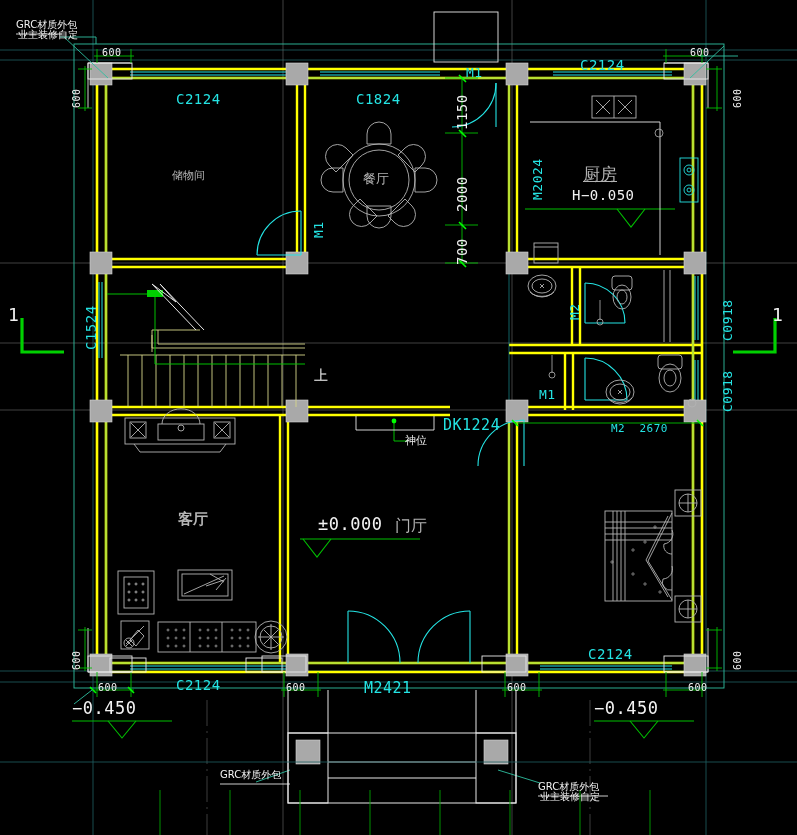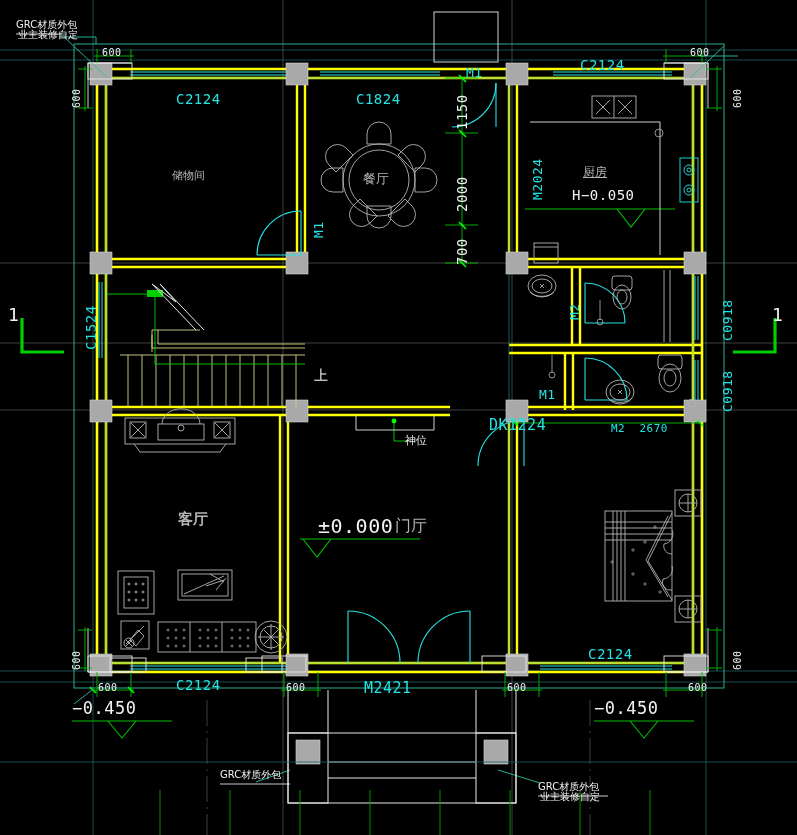--- a/index.html
+++ b/index.html
@@ -544,44 +544,44 @@
   <g stroke="#e8e8e8" stroke-width="0.9" fill="none">
     <rect x="434" y="12" width="64" height="50"></rect>
     <rect x="110" y="658" width="36" height="14"></rect>
     <rect x="246" y="658" width="36" height="14"></rect>
   </g>
 
 </svg>
 
 <div class="lbl grey cn" style="left:172px;top:170px;font-size:11px;">储物间</div>
 <div class="lbl grey cn" style="left:363px;top:172px;font-size:13px;">餐厅</div>
-<div class="lbl grey cn" style="left:583px;top:166px;font-size:12px;text-decoration:underline;">厨房</div>
+<div class="lbl grey cn" style="left:583px;top:166px;font-size:17px;text-decoration:underline;">厨房</div>
 <div class="lbl grey cn" style="left:178px;top:512px;font-size:15px;font-weight:bold;">客厅</div>
 <div class="lbl grey cn" style="left:395px;top:518px;font-size:16px;">门厅</div>
 
 <div class="lbl white mono" style="left:572px;top:188px;font-size:14px;">H−0.050</div>
-<div class="lbl white mono" style="left:318px;top:516px;font-size:20px;">±0.000</div>
+<div class="lbl white mono" style="left:318px;top:516px;font-size:17px;">±0.000</div>
 <div class="lbl white mono" style="left:72px;top:700px;font-size:17px;">−0.450</div>
 <div class="lbl white mono" style="left:594px;top:700px;font-size:17px;">−0.450</div>
 
 <div class="lbl cyan mono" style="left:176px;top:92px;font-size:14px;">C2124</div>
 <div class="lbl cyan mono" style="left:356px;top:92px;font-size:14px;">C1824</div>
 <div class="lbl cyan mono" style="left:580px;top:58px;font-size:14px;">C2124</div>
 <div class="lbl cyan mono rot90" style="left:84px;top:350px;font-size:14px;">C1524</div>
 <div class="lbl cyan mono rot90" style="left:721px;top:341px;font-size:13px;">C0918</div>
 <div class="lbl cyan mono rot90" style="left:721px;top:412px;font-size:13px;">C0918</div>
 <div class="lbl cyan mono" style="left:176px;top:678px;font-size:14px;">C2124</div>
 <div class="lbl cyan mono" style="left:588px;top:647px;font-size:14px;">C2124</div>
 
 <div class="lbl cyan mono rot90" style="left:312px;top:238px;font-size:13px;">M1</div>
 <div class="lbl cyan mono" style="left:466px;top:66px;font-size:13px;">M1</div>
 <div class="lbl cyan mono rot90" style="left:531px;top:200px;font-size:13px;">M2024</div>
 <div class="lbl cyan mono rot90" style="left:568px;top:320px;font-size:13px;">M2</div>
 <div class="lbl cyan mono" style="left:539px;top:388px;font-size:13px;">M1</div>
-<div class="lbl cyan mono" style="left:443px;top:418px;font-size:15px;margin-left:46px;">DK1224</div>
+<div class="lbl cyan mono" style="left:443px;top:418px;font-size:15px;">DK1224</div>
 <div class="lbl cyan mono" style="left:611px;top:423px;font-size:11px;">M2  2670</div>
 <div class="lbl cyan mono" style="left:364px;top:681px;font-size:15px;">M2421</div>
 
 <div class="lbl white cn" style="left:405px;top:435px;font-size:11px;">神位</div>
 <div class="lbl white cn" style="left:314px;top:368px;font-size:14px;">上</div>
 
 <div class="lbl white cn tiny" style="left:16px;top:20px;">GRC材质外包</div>
 <div class="lbl white cn tiny" style="left:18px;top:30px;">业主装修自定</div>
 
 <div class="lbl white cn tiny" style="left:220px;top:770px;">GRC材质外包</div>

